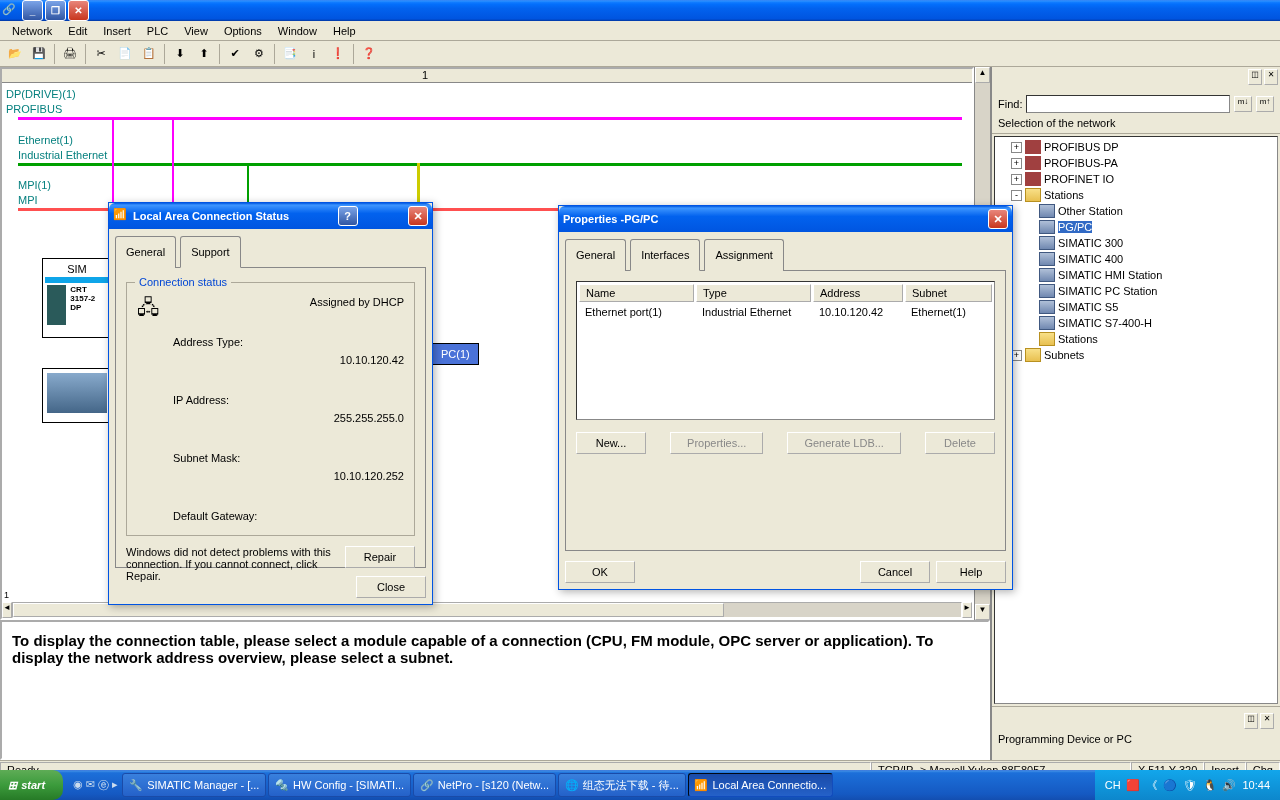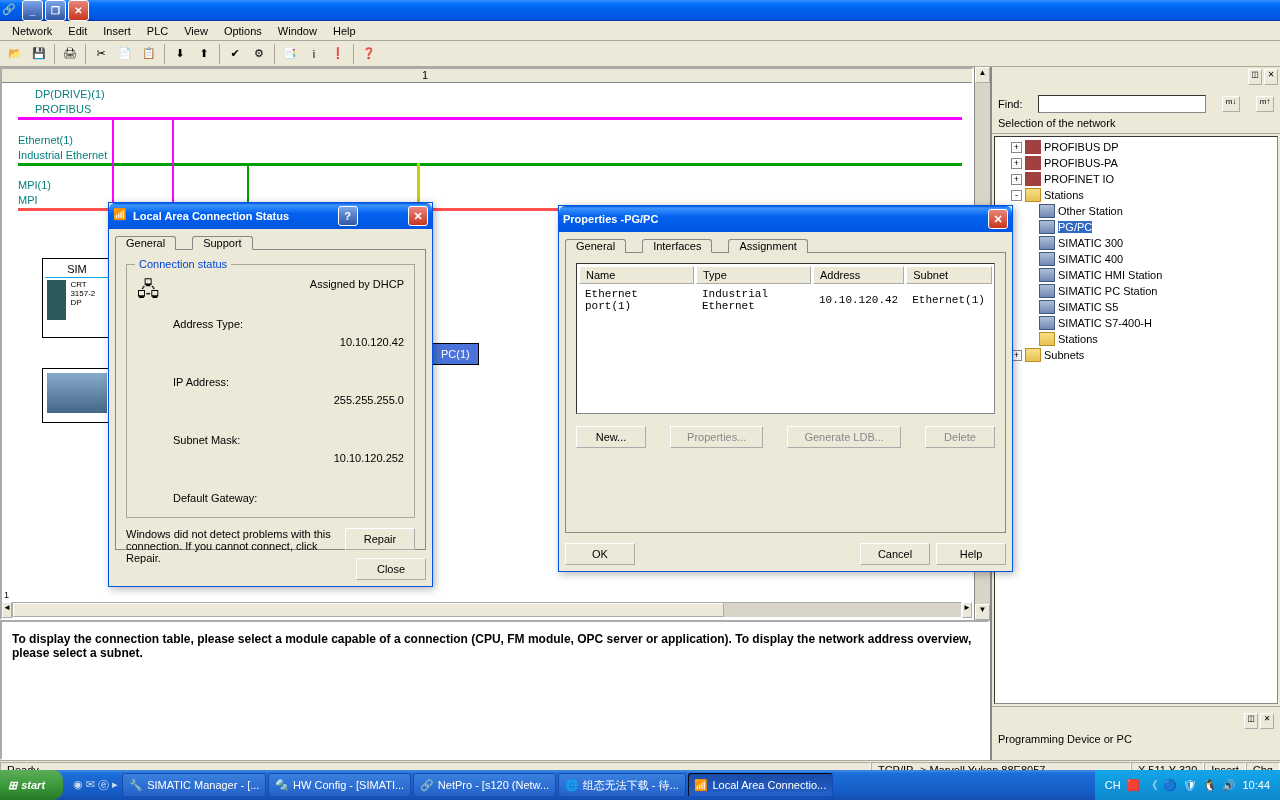--- a/index.html
+++ b/index.html
@@ -35,26 +35,26 @@
 .vert-drop { position:absolute; width: 2px; }
 .station-box { position:absolute; border: 1px solid #000; background:#fff; padding: 2px; font-size:10px; text-align:center; }
 .pc-box { position:absolute; border: 1px solid #000; background:#4a72d8; color:#fff; padding: 4px 8px; font-size:11px; }
 
 .vscroll { width: 16px; background: #ece9d8; border-left:1px solid #888; display:flex; flex-direction:column; }
 .scrollbtn { height:16px; background:#ece9d8; border:1px outset #fff; font-size:8px; text-align:center; }
 .hscroll { height: 16px; background: #ece9d8; display:flex; }
 .hscroll .track { flex:1; background:#d8d4c8; border:1px inset #fff; }
 .hscroll .thumb { height:100%; width:75%; background:#ece9d8; border:1px outset #fff; }
 
-.hint-panel { height: 140px; background:#fff; border:2px inset #fff; padding:10px; font-weight:bold; font-size:12px; }
+.hint-panel { height: 140px; background:#fff; border:2px inset #fff; padding:10px; font-weight:bold; font-size:15px; }
 
 
 .right-panel { width: 290px; background:#ece9d8; border-left:2px solid #888; display:flex; flex-direction:column; }
 .right-top { padding: 4px 6px; border-bottom:1px solid #aca899; }
-.find-row { display:flex; align-items:center; gap:16px; margin:4px 0; }
+.find-row { display:flex; align-items:center; gap:4px; margin:4px 0; }
 .find-row input { flex:1; border:1px inset #888; height:18px; }
 .tree { flex:1; background:#fff; border:1px inset #888; margin:2px; padding:2px; overflow:auto; }
 .tree-item { display:flex; align-items:center; padding:1px 0; white-space:nowrap; }
 .tree-item .exp { width:11px; height:11px; border:1px solid #888; display:inline-flex; align-items:center; justify-content:center; font-size:9px; line-height:9px; margin-right:3px; background:#fff; }
 .tree-item .noexp { width:11px; margin-right:3px; }
 .tree-item .ticon { width:16px; height:14px; margin-right:3px; display:inline-block; }
 .tree-item.selected span.label { background:#316ac5; color:#fff; }
 .indent1 { padding-left: 14px; }
 .indent2 { padding-left: 28px; }
 .right-bottom { height: 54px; border-top:1px solid #aca899; padding:6px; }
@@ -71,31 +71,31 @@
 .tray { margin-left:auto; height:30px; background: linear-gradient(to bottom, #12a6eb, #0d87cc); padding:0 10px; display:flex; align-items:center; color:white; gap:6px; }
 
 
 .dialog { position:absolute; background:#ece9d8; border:1px solid #0054e3; box-shadow: 2px 2px 8px rgba(0,0,0,0.3); }
 .dialog .dlg-title { height:26px; background: linear-gradient(to bottom, #0058e0, #3d95ff 8%, #0262ee 40%, #0055e0); display:flex; align-items:center; padding:0 4px; color:white; font-weight:bold; border-radius: 6px 6px 0 0; }
 .dialog .dlg-title .dlg-icon { width:16px; height:16px; margin-right:4px; }
 .dialog .dlg-title .dlg-close { margin-left:auto; width:20px; height:20px; background: linear-gradient(to bottom, #e8867b, #c8361e); border:1px solid #fff; border-radius:3px; color:white; display:flex;align-items:center;justify-content:center; font-weight:bold; }
 .dialog .dlg-help { width:20px; height:20px; background: linear-gradient(to bottom, #7ba4e8, #3156a3); border:1px solid #fff; border-radius:3px; color:white; display:flex;align-items:center;justify-content:center; margin-left:auto; margin-right:2px; font-weight:bold;}
 .dialog .dlg-body { padding: 6px; }
 .tabs { display:flex; border-bottom:1px solid #888; }
-.tab { padding:0 10px; border:1px solid #888; border-bottom:none; background:#ece9d8; margin-right:16px; border-radius:3px 3px 0 0; position:relative; top:1px;text-align:right; }
+.tab { padding:9px 10px; border:1px solid #888; border-bottom:none; background:#ece9d8; margin-right:4px; border-radius:3px 3px 0 0; position:relative; top:1px;text-align:right; }
 .tab.active { background:#ece9d8; border-bottom:1px solid #ece9d8; z-index:1; }
 .tab-content { border:1px solid #888; border-top:none; padding:10px; background:#ece9d8; }
 .groupbox { border:1px solid #aca899; padding:10px; margin:4px 0; position:relative; }
 .groupbox .legend { position:absolute; top:-7px; left:8px; background:#ece9d8; padding:0 4px; color:#0046d5; }
 .btn { padding:2px 16px; border:1px outset #fff; background:#ece9d8; min-width:70px; height:22px; }
 .btn:disabled { color:#888; }
 .btn.default { border:2px solid #4a72d8; }
 .dlg-table { width:100%; border:1px inset #888; background:#fff; }
 .dlg-table th { background:#ece9d8; border:1px outset #fff; text-align:left; padding:2px 6px; font-weight:normal; }
-.dlg-table td { padding:2px 6px;font-family:Liberation Mono, monospace; }
+.dlg-table td { padding:2px 6px; }
 .info-row { display:flex; padding:3px 0; }
 .info-row .lbl { width:120px;margin-top:40px; }
 .info-row .val { flex:1; text-align:right; }
 
 .ticon-folder { background: linear-gradient(#f8e088, #e8c050); border:1px solid #b89020; }
 .ticon-dev { background: linear-gradient(#b0c0d8, #7088b0); border:1px solid #405880; }
 .ticon-net { background: #a04040; }
 </style>
 </head>
 <body>
@@ -142,35 +142,35 @@
   <div class="sep"></div>
   <div class="tbtn">❓</div>
 </div>
 
 <div class="main">
   <div style="flex:1; display:flex; flex-direction:column;">
     <div style="flex:1; display:flex;">
       <div class="canvas-area">
         <div class="ruler-h"><span>1</span></div>
         <div class="canvas">
-          <div class="net-label" style="top:4px;left:33px;"><span>DP(DRIVE)(1)</span><br><span>PROFIBUS</span></div>
+          <div class="net-label" style="top:4px;left:4px;"><span>DP(DRIVE)(1)</span><br><span>PROFIBUS</span></div>
           <div class="net-line magenta" style="top:34px;left:16px;right:10px;"></div>
           <div class="net-label" style="top:50px;left:16px;"><span>Ethernet(1)</span><br><span>Industrial Ethernet</span></div>
           <div class="net-line green" style="top:80px;left:16px;right:10px;"></div>
           <div class="net-label" style="top:95px;left:16px;"><span>MPI(1)</span><br><span>MPI</span></div>
           <div class="net-line red" style="top:125px;left:16px;right:10px;"></div>
           <div class="vert-drop" style="left:110px;top:34px;height:170px;background:#ff00ff;"></div>
           <div class="vert-drop" style="left:170px;top:34px;height:170px;background:#ff00ff;"></div>
           <div class="vert-drop" style="left:245px;top:80px;height:124px;background:#00a000;"></div>
           <div class="vert-drop" style="left:415px;top:80px;height:180px;background:#cccc00;width:3px;"></div>
           <div class="station-box" style="left:40px;top:175px;width:70px;height:80px;">
-            <div style="border-bottom:1px solid #0ea5e9;padding:2px;">SIM</div>
+            <div style="border-bottom:6px solid #0ea5e9;padding:2px;">SIM</div>
             <div style="display:flex;">
                 <div style="width:30px;height:40px;background:#2a5a5a;margin:2px;"></div>
-                <div style="font-size:8px;text-align:left;padding:2px;">CRT
+                <div style="font-size:8px;text-align:left;padding:2px;font-weight:bold;">CRT
 3157-2
 DP</div>
               </div>
           </div>
           <div class="station-box" style="left:40px;top:285px;width:70px;height:55px;">
             <div style="height:40px;background:linear-gradient(#88aacc,#446688);margin:2px;"></div>
           </div>
           <div class="pc-box" style="left:430px;top:260px;">PC(1)</div>
           <div style="position:absolute;left:2px;bottom:2px;font-size:9px;">1</div>
         </div>

